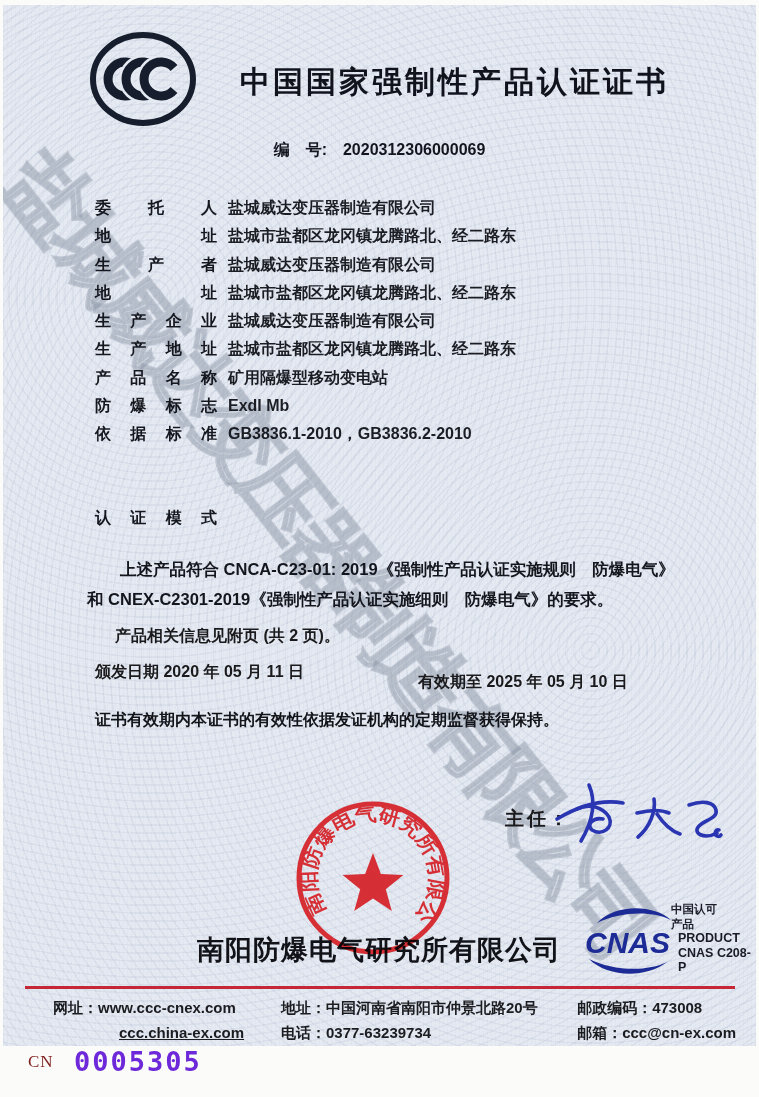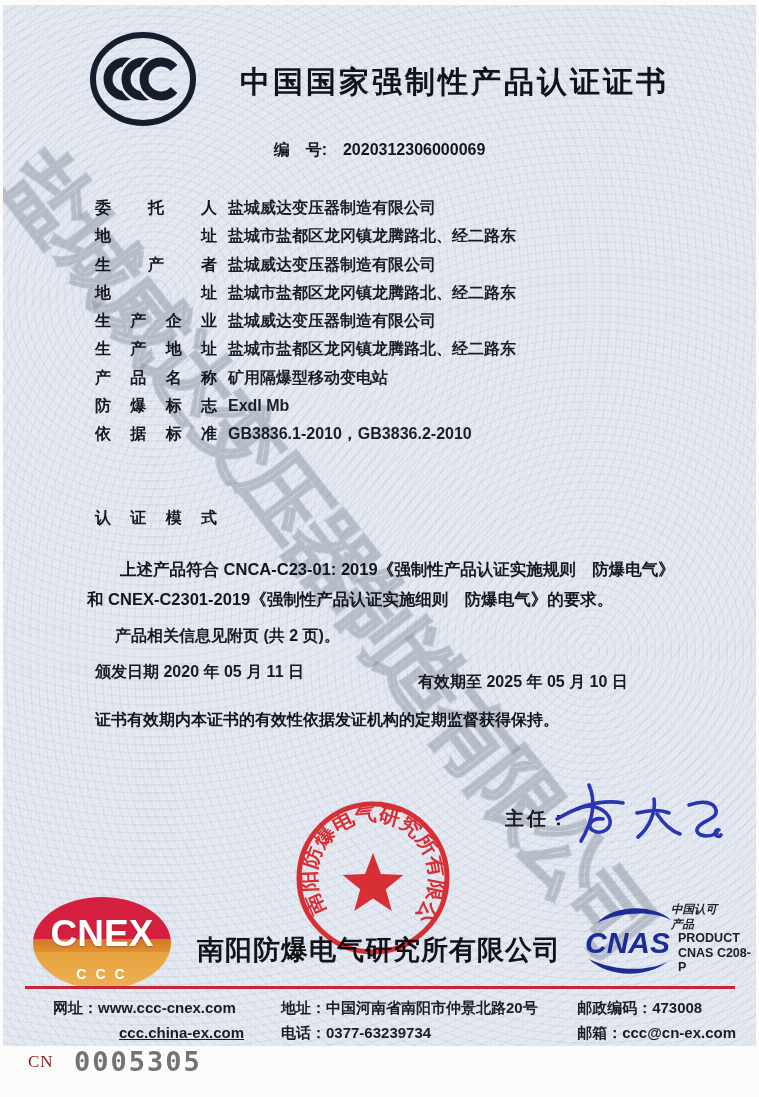--- a/index.html
+++ b/index.html
@@ -70,37 +70,37 @@
   .cnex-logo .cnex-ccc{
     position:absolute;left:6px;right:0;bottom:7px;text-align:center;
     font-size:14px;font-weight:800;color:#fff;letter-spacing:9px;
   }
   .issuer-name{
     position:absolute;left:172px;top:927px;width:408px;text-align:center;
     font-size:27px;font-weight:700;letter-spacing:1px;color:#121319;
   }
   .cnas-logo{position:absolute;left:578px;top:896px;}
   .cnas-side{position:absolute;left:668px;top:897px;line-height:14.5px;color:#191b26;}
-  .cnas-side .zh{font-size:11.5px;font-weight:800;font-style:italic;}
+  .cnas-side .zh{font-size:11.5px;font-weight:800;}
   .cnas-side .en{font-size:12.5px;font-weight:800;padding-left:7px;}
   
   .redline{position:absolute;left:22px;top:981px;width:710px;height:2.5px;background:#c52737;}
   .fcol{position:absolute;top:990px;font-size:15px;font-weight:700;color:#1b1c20;line-height:25px;}
   .fcol1{left:50px;}
   .fcol1 .l2{margin-left:66px;text-decoration:underline;}
   .fcol2{left:278px;}
   .fcol3{right:20px;text-align:left;}
   
   .serial-prefix{
     position:absolute;left:28px;top:1052px;font-family:"Liberation Serif","DejaVu Serif",serif;
     font-size:17px;color:#7f1d1d;letter-spacing:1px;z-index:3;
   }
   .serial-number{
     position:absolute;left:74px;top:1046px;font-family:"DejaVu Sans Mono","Liberation Mono",monospace;
-    font-size:27px;font-weight:700;color:#737373;letter-spacing:2px;z-index:3;text-align:center;
+    font-size:27px;font-weight:700;color:#6d28d9;letter-spacing:2px;z-index:3;text-align:center;
   }
 </style>
 </head>
 <body>
 
 <div class="paper">
 
   <div class="watermark">盐城威达变压器制造有限公司</div>
 
   <div class="layer">
@@ -191,24 +191,20 @@
       <defs>
         <path id="sealArc" d="M38.3 117.7 A57 57 0 1 1 131.7 117.7" fill="none"></path>
       </defs>
       <circle cx="85" cy="85" r="74" fill="none" stroke="#d5252b" stroke-width="5"></circle>
       <polygon points="85,60 92.9,81.1 115.4,82.1 97.8,96.2 103.8,117.9 85,105.5 66.2,117.9 72.2,96.2 54.6,82.1 77.1,81.1" fill="#d5252b"></polygon>
       <text font-size="19.5" font-weight="bold" fill="#d5252b" font-family="Liberation Sans, DejaVu Sans, sans-serif">
         <textPath href="#sealArc" startOffset="0" textLength="278" lengthAdjust="spacingAndGlyphs">南阳防爆电气研究所有限公司</textPath>
       </text>
     </svg>
 
-    <div class="cnex-logo">
-      <div class="cnex-word">CNEX</div>
-      <div class="cnex-ccc">CCC</div>
-    </div>
 
     <div class="issuer-name">南阳防爆电气研究所有限公司</div>
 
     <svg class="cnas-logo" width="96" height="78" viewBox="0 0 96 78">
       <path d="M16 22 C34 3 72 3 90 19 C70 9 38 11 16 22 Z" fill="#1d2b96"></path>
       <text x="4" y="52" font-size="30" font-weight="bold" font-style="italic" fill="#1d2b96" font-family="Liberation Sans, DejaVu Sans, sans-serif">CNAS</text>
       <path d="M8 58 C26 76 64 78 86 61 C66 71 32 70 8 58 Z" fill="#1d2b96"></path>
     </svg>
 
     <div class="cnas-side">

